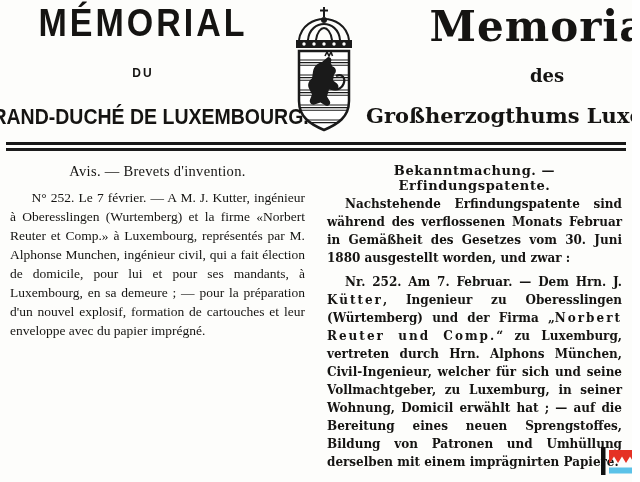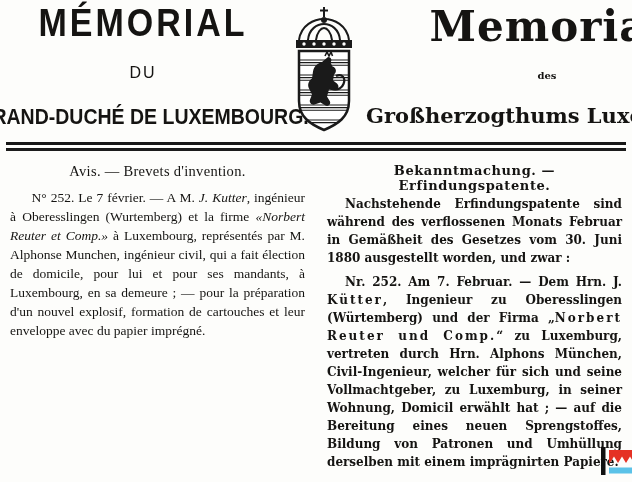--- a/index.html
+++ b/index.html
@@ -23,35 +23,35 @@
     display:flex;flex-direction:column;justify-content:space-between;
     align-items:center;text-align:center;padding:2px 0 10px 0;
   }
   .title-fr{
     font-family:"Liberation Sans", sans-serif;
     font-weight:bold;font-size:34px;letter-spacing:3px;
     transform:scaleY(1.12);line-height:1;
   }
   .du-fr{
     font-family:"Liberation Sans", sans-serif;
-    font-weight:normal;font-size:16px;letter-spacing:2px;
+    font-weight:bold;font-size:12px;letter-spacing:2px;
   }
   .subtitle-fr{
     font-family:"Liberation Sans", sans-serif;
     font-weight:bold;font-size:19.5px;letter-spacing:0px;
     transform:scaleY(1.1);white-space:nowrap;
   }
   .title-de{
     font-family:"DejaVu Serif", serif;
     font-weight:bold;font-size:42px;line-height:1;
     letter-spacing:1px;
   }
   .des-de{
     font-family:"DejaVu Serif", serif;
-    font-weight:bold;font-size:10px;
+    font-weight:bold;font-size:18px;
   }
   .subtitle-de{
     font-family:"DejaVu Serif", serif;
     font-weight:bold;font-size:21px;white-space:nowrap;
   }
   .arms{display:flex;align-items:flex-start;justify-content:center;}
   
   .rule-double{
     margin:4px 6px 0 6px;height:3px;
     border-top:3px solid #171717;border-bottom:1px solid #171717;
@@ -87,21 +87,21 @@
   }
   .para-fr{
     margin:0 0 7px 0;text-align:justify;text-indent:1.6em;
     font-size:13.5px;line-height:19px;
   }
   .para-de{
     margin:0 0 6px 0;text-align:justify;text-indent:1.5em;
     font-family:"DejaVu Serif", serif;font-weight:bold;
     font-size:12px;line-height:18px;
   }
-  .it{font-style:italic;margin-top:48px;}
+  .it{margin-top:48px;}
   .sperr{letter-spacing:2px;}
   
   .watermark{position:absolute;right:-2px;bottom:1px;}
 </style>
 </head>
 <body>
 
 <div class="page">
 
   <div class="masthead">

